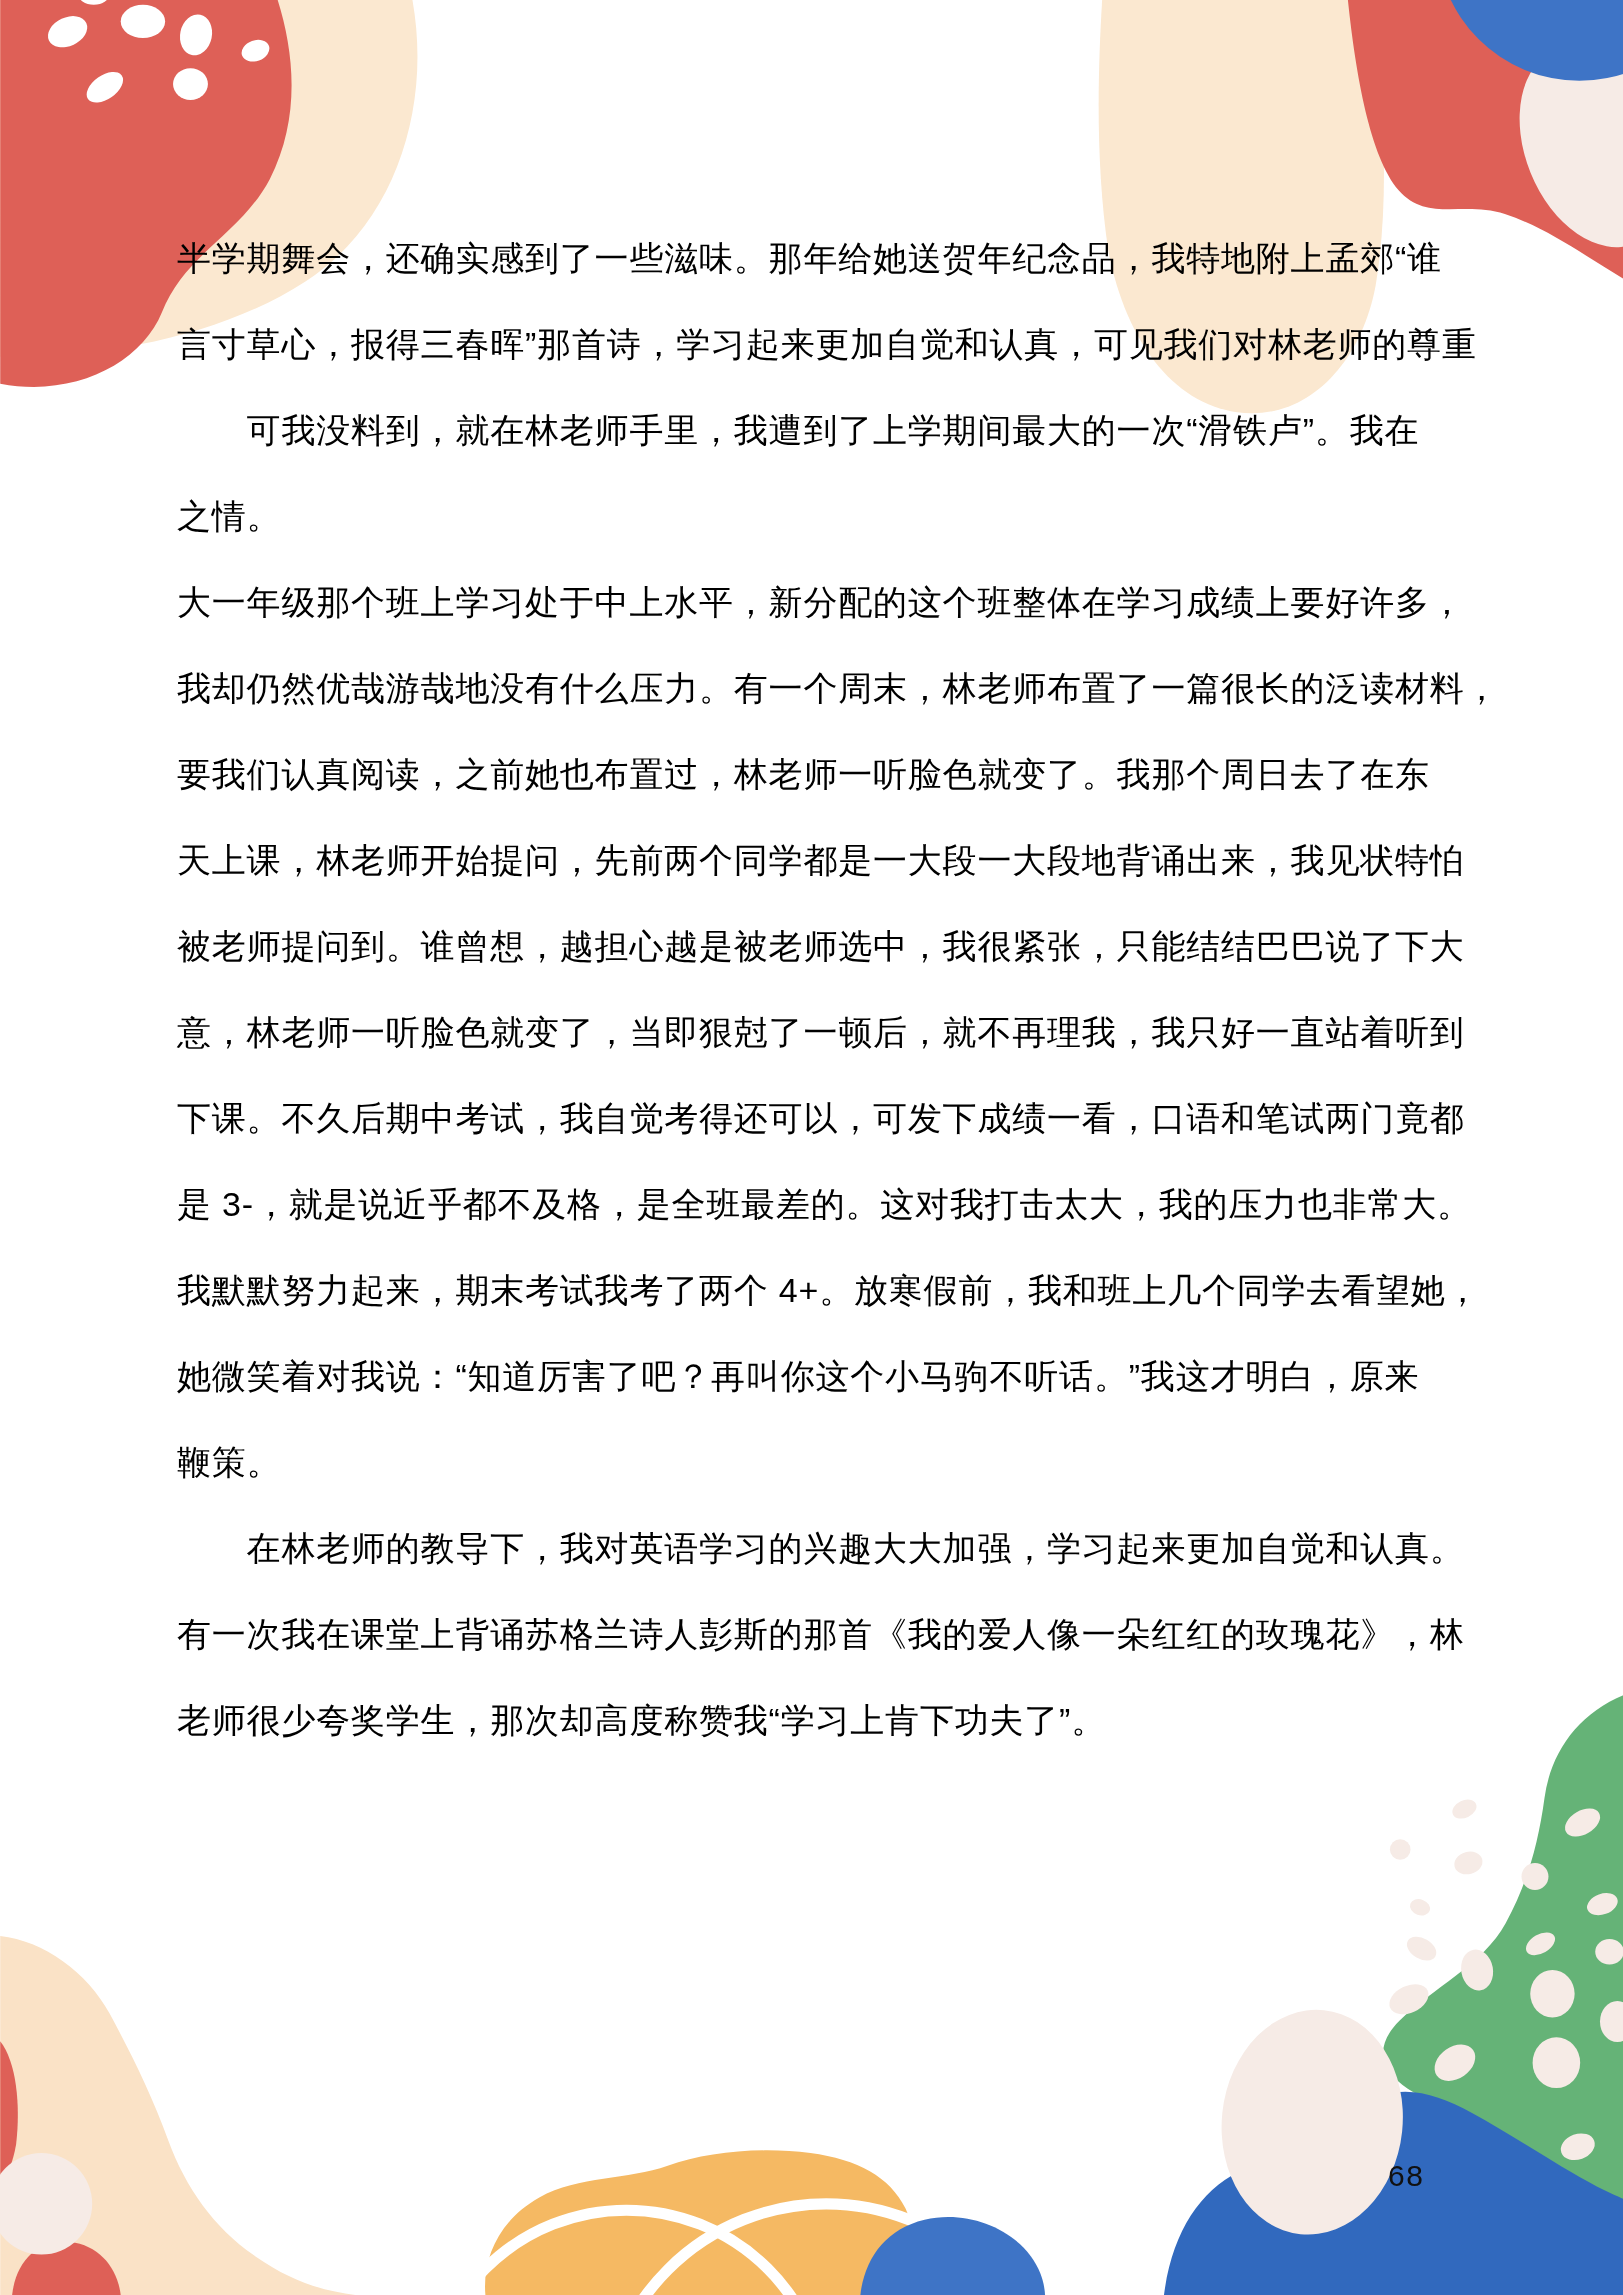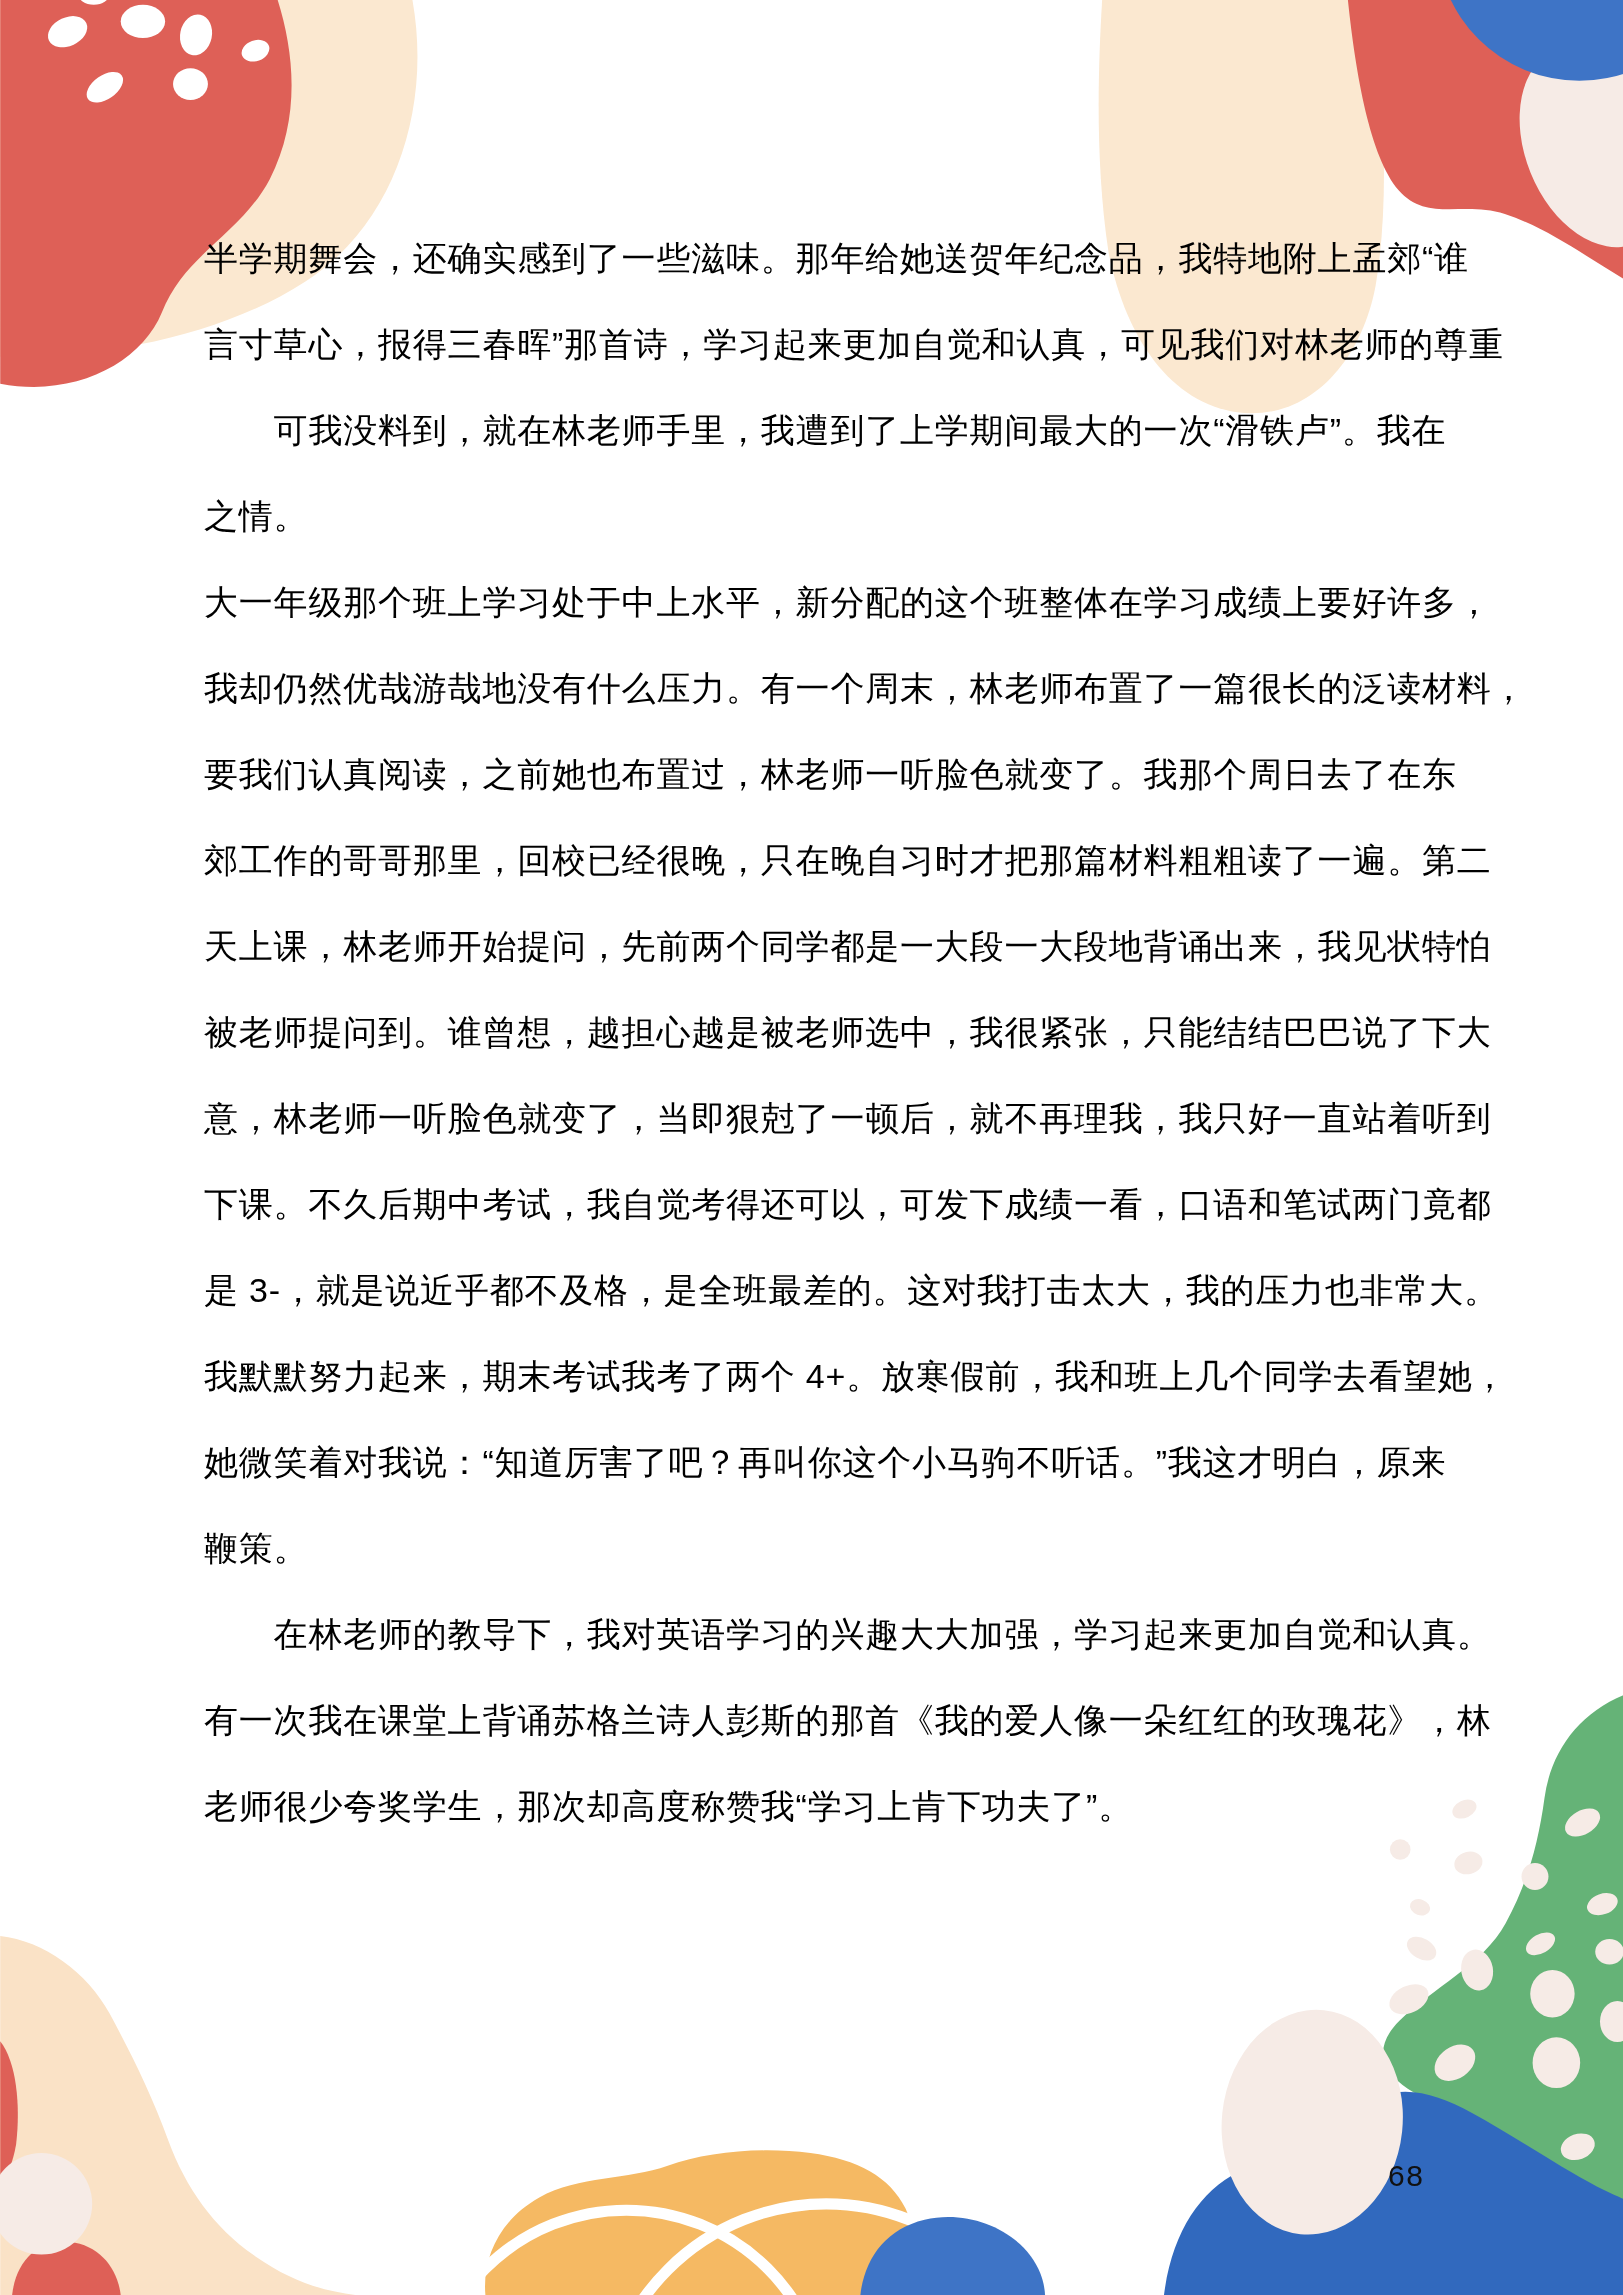--- a/index.html
+++ b/index.html
@@ -13,21 +13,21 @@
   }
   .deco {
     position: absolute;
     left: 0; top: 0;
     width: 1624px;
     height: 2295px;
     pointer-events: none;
   }
   .text-block {
     position: absolute;
-    left: 204px;
+    left: 177px;
     top: 215px;
     width: 1281px;
     color: #000000;
   }
   .line {
     font-size: 34px;
     line-height: 86px;
     letter-spacing: 0.8px;
     white-space: pre;
     margin: 0;
@@ -101,21 +101,20 @@
 </svg>
 
 <main class="text-block">
   <p class="line">半学期舞会，还确实感到了一些滋味。那年给她送贺年纪念品，我特地附上孟郊“谁</p>
   <p class="line">言寸草心，报得三春晖”那首诗，学习起来更加自觉和认真，可见我们对林老师的尊重</p>
   <p class="line">　　可我没料到，就在林老师手里，我遭到了上学期间最大的一次“滑铁卢”。我在</p>
   <p class="line">之情。</p>
   <p class="line">大一年级那个班上学习处于中上水平，新分配的这个班整体在学习成绩上要好许多，</p>
   <p class="line">我却仍然优哉游哉地没有什么压力。有一个周末，林老师布置了一篇很长的泛读材料，</p>
   <p class="line">要我们认真阅读，之前她也布置过，林老师一听脸色就变了。我那个周日去了在东</p>
-  <p class="line">郊工作的哥哥那里，回校已经很晚，只在晚自习时才把那篇材料粗粗读了一遍。第二</p>
   <p class="line">天上课，林老师开始提问，先前两个同学都是一大段一大段地背诵出来，我见状特怕</p>
   <p class="line">被老师提问到。谁曾想，越担心越是被老师选中，我很紧张，只能结结巴巴说了下大</p>
   <p class="line">意，林老师一听脸色就变了，当即狠尅了一顿后，就不再理我，我只好一直站着听到</p>
   <p class="line">下课。不久后期中考试，我自觉考得还可以，可发下成绩一看，口语和笔试两门竟都</p>
   <p class="line">是 3-，就是说近乎都不及格，是全班最差的。这对我打击太大，我的压力也非常大。</p>
   <p class="line">我默默努力起来，期末考试我考了两个 4+。放寒假前，我和班上几个同学去看望她，</p>
   <p class="line">她微笑着对我说：“知道厉害了吧？再叫你这个小马驹不听话。”我这才明白，原来</p>
   <p class="line">鞭策。</p>
   <p class="line">　　在林老师的教导下，我对英语学习的兴趣大大加强，学习起来更加自觉和认真。</p>
   <p class="line">有一次我在课堂上背诵苏格兰诗人彭斯的那首《我的爱人像一朵红红的玫瑰花》，林</p>

